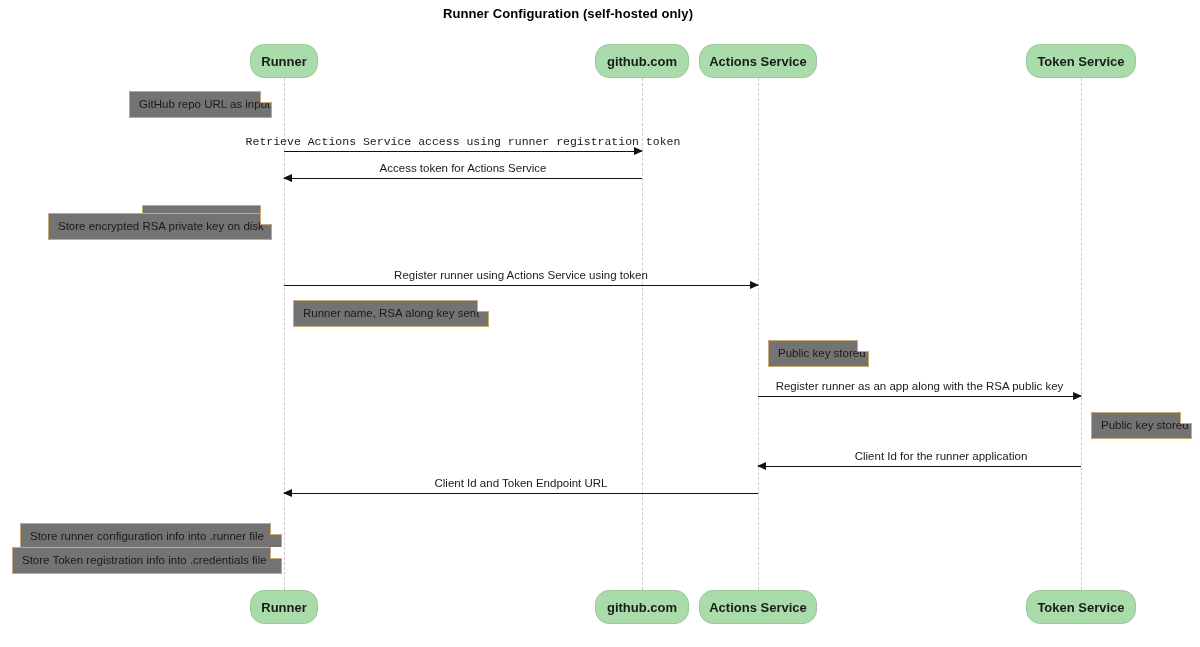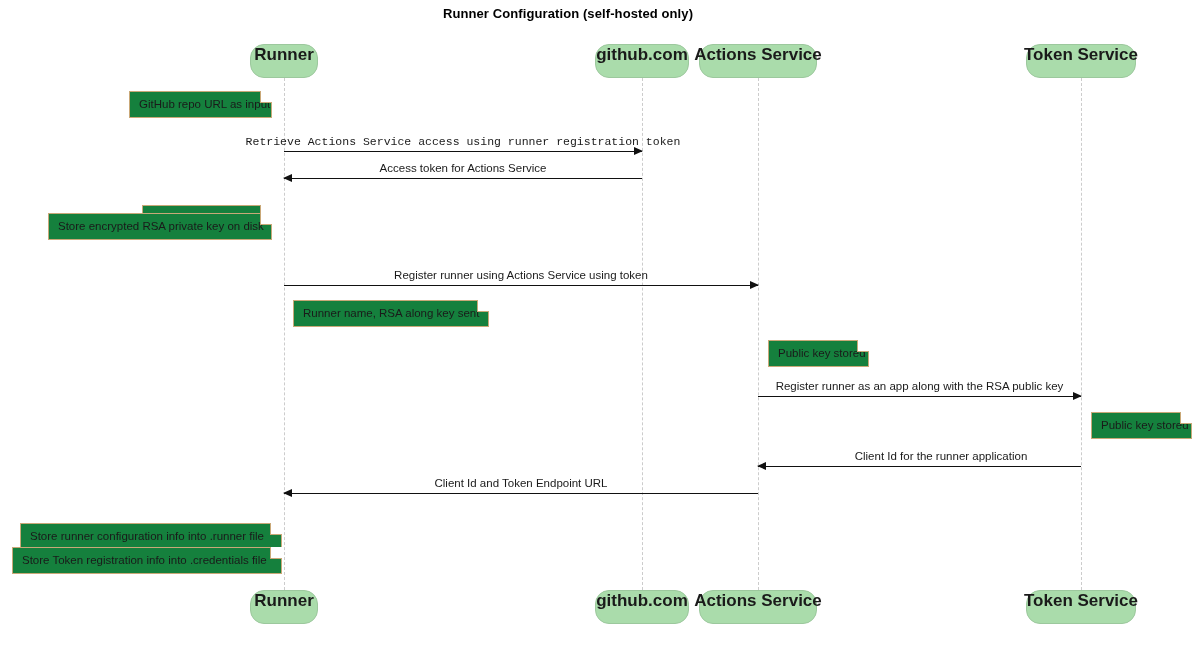--- a/index.html
+++ b/index.html
@@ -38,32 +38,33 @@
   }
   
   .participant {
     position: absolute;
     box-sizing: border-box;
     height: 34px;
     background: #aadcab;
     border: 1px solid #9cc89d;
     border-radius: 14px;
     color: #1a1a1a;
-    font-size: 17px;
+    font-size: 13px;
     font-weight: bold;
     display: flex;
+    align-items: center;
     justify-content: center;
     white-space: nowrap;
     transform: translateX(-50%);
   }
   
   .note {
     position: absolute;
     box-sizing: border-box;
-    background: #15803d;
+    background: #737373;
     border: 1px solid #c9a878;
     color: #1a1a1a;
     font-size: 11.5px;
     height: 27px;
     line-height: 25px;
     padding: 0 9px;
     white-space: nowrap;
   }
   .note .fold {
     position: absolute;

